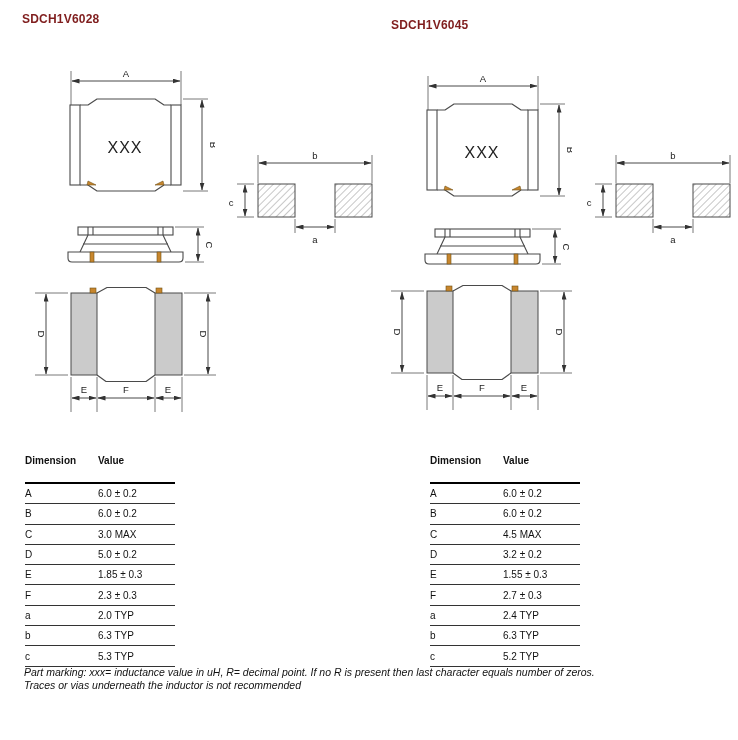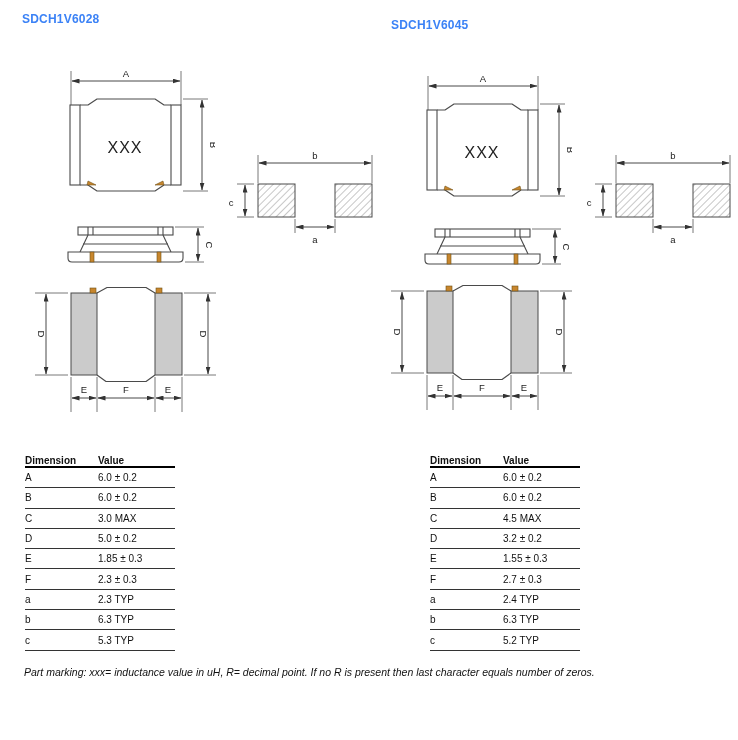--- a/index.html
+++ b/index.html
@@ -1,42 +1,42 @@
 <!DOCTYPE html>
 <html><head>
 <meta charset="utf-8">
 <style>
   html,body{margin:0;padding:0;}
   body{
     width:738px;height:740px;background:#ffffff;position:relative;
     font-family:"Liberation Sans",sans-serif;color:#111;overflow:hidden;
   }
   .abs{position:absolute;}
-  .part-title{font-size:12px;font-weight:bold;letter-spacing:0.2px;color:#3b82f6;}
+  .part-title{font-size:12px;font-weight:bold;letter-spacing:0.2px;color:#7f1d1d;}
   .c0-title{left:22px;top:12px;} .c1-title{left:391px;top:18px;}
   .c0-top{left:55px;top:65px;}   .c1-top{left:412px;top:70px;}
   .c0-land{left:225px;top:147px;}.c1-land{left:583px;top:147px;}
   .c0-side{left:52px;top:216px;} .c1-side{left:409px;top:218px;}
   .c0-bot{left:28px;top:281px;}  .c1-bot{left:384px;top:279px;}
   .c0-table{left:25px;top:455px;}.c1-table{left:430px;top:455px;}
 
   
   .thin{stroke:#555;stroke-width:0.8;fill:none;}
   .dim{stroke:#333;stroke-width:0.9;fill:none;marker-start:url(#arr);marker-end:url(#arr);}
   .outline{stroke:#4a4a4a;stroke-width:1.1;fill:none;stroke-linejoin:round;}
   .white{stroke:#4a4a4a;stroke-width:1.1;fill:#ffffff;}
   .gray{fill:#cbcbcb;stroke:#4a4a4a;stroke-width:1;}
   .orange{fill:#c8862d;stroke:#6f5017;stroke-width:0.6;}
   .hatched{fill:url(#hatch);stroke:#4a4a4a;stroke-width:1;}
   .lbl{font-family:"Liberation Sans",sans-serif;font-size:9.5px;fill:#222;}
   .marking{font-family:"Liberation Sans",sans-serif;font-size:16px;fill:#222;letter-spacing:1px;}
 
   
   .dimtable{width:150px;font-size:10px;}
-  .dimtable .hd{display:flex;font-weight:bold;padding-bottom:0;border-bottom:2px solid #000;}
+  .dimtable .hd{display:flex;font-weight:bold;padding-bottom:16px;border-bottom:2px solid #000;}
   .dimtable .hd span:first-child{width:73px;}
   .dimtable .row{display:flex;align-items:center;height:19.3px;border-bottom:1px solid #333;}
   .dimtable .row span:first-child{width:73px;}
 
   .notes{left:24px;top:666px;width:706px;font-size:10.5px;line-height:12.7px;color:#111;font-style:italic;}
 </style>
 </head>
 <body>
 
 <svg width="0" height="0" style="position:absolute" aria-hidden="true">
@@ -179,21 +179,21 @@
   <div class="row">
       <span>E</span>
       <span>1.85 ± 0.3</span>
     </div>
   <div class="row">
       <span>F</span>
       <span>2.3 ± 0.3</span>
     </div>
   <div class="row">
       <span>a</span>
-      <span>2.3 TYP</span>
+      <span>2.0 TYP</span>
     </div>
   <div class="row">
       <span>b</span>
       <span>6.3 TYP</span>
     </div>
   <div class="row">
       <span>c</span>
       <span>5.3 TYP</span>
     </div>
 </div>
@@ -340,13 +340,14 @@
       <span>6.3 TYP</span>
     </div>
   <div class="row">
       <span>c</span>
       <span>5.2 TYP</span>
     </div>
 </div>
 
 <div class="abs notes">
   <div>Part marking: xxx= inductance value in uH, R= decimal point. If no R is present then last character equals number of zeros.</div>
+  <div>Traces or vias underneath the inductor is not recommended</div>
 </div>
 
 </body></html>

